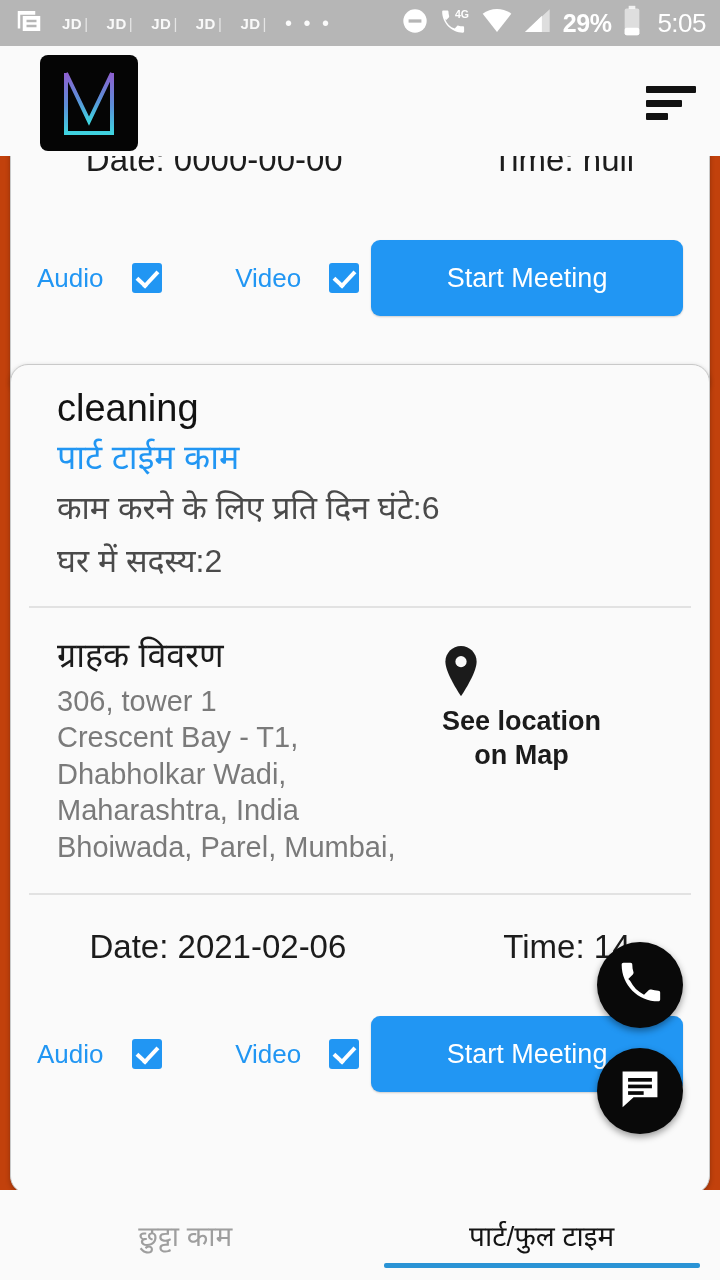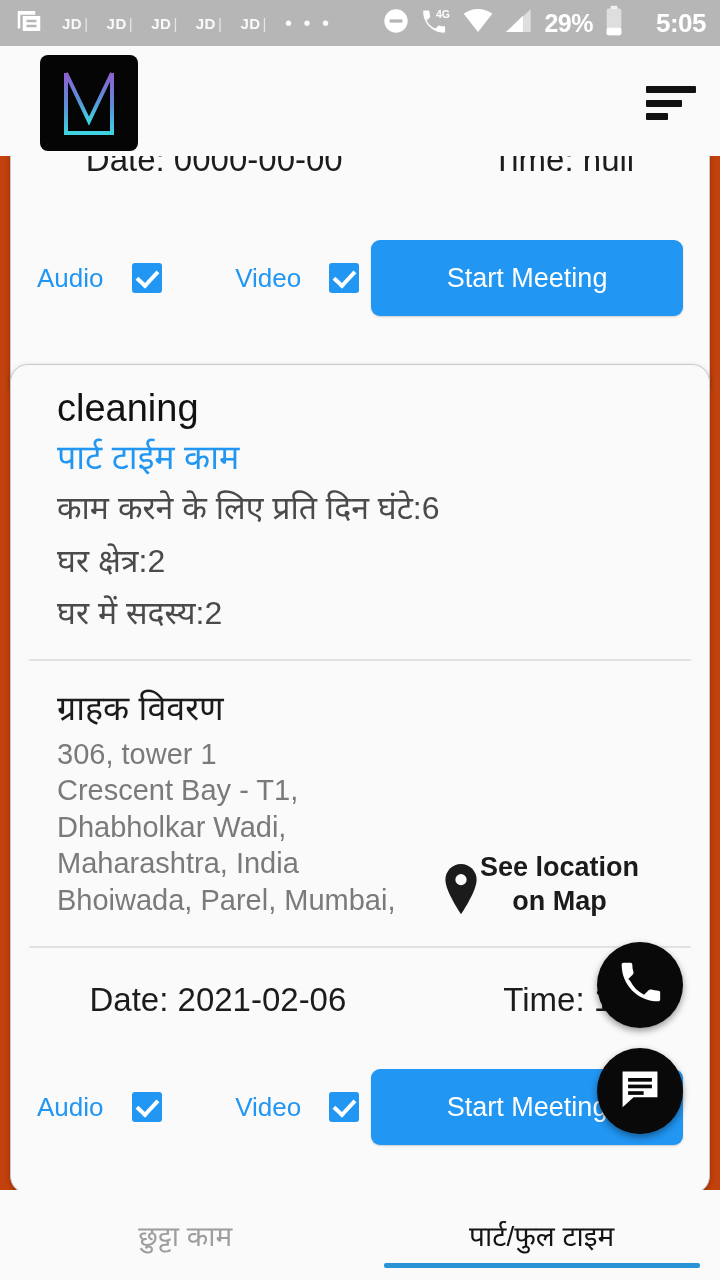--- a/index.html
+++ b/index.html
@@ -16,21 +16,21 @@
     position:absolute; top:0; left:0; width:720px; height:46px;
     background:#b6b6b6; display:flex; align-items:center; padding:0 14px;
     color:#ffffff;
   }
   .sb-left{ display:flex; align-items:center; gap:18px; flex:1; }
   .sb-right{ display:flex; align-items:center; gap:10px; }
   .jd-badge{ font-size:15px; font-weight:bold; letter-spacing:.5px; opacity:.92; }
   .jd-badge:after{ content:"|"; margin-left:2px; font-weight:normal; opacity:.7; }
   .dots{ letter-spacing:3px; font-size:20px; line-height:10px; opacity:.95; }
   .battery-pct{ font-size:25px; font-weight:bold; letter-spacing:-.5px; }
-  .clock{ font-size:26px; font-weight:bold; letter-spacing:-.5px; margin-left:21px; }
+  .clock{ font-size:26px; font-weight:normal; letter-spacing:-.5px; margin-left:4px; }
 
   
   .appbar{
     position:absolute; top:46px; left:0; width:720px; height:110px;
     background:#fafafa; z-index:30;
   }
   .logo{
     position:absolute; left:40px; top:9px; width:98px; height:96px;
     background:#050505; border-radius:8px; overflow:hidden;
   }
@@ -91,22 +91,22 @@
   .job-title{ font-size:38px; color:#121212; padding:22px 0 0 46px; line-height:1.15; }
   .job-type{ font-size:34px; color:#2196f3; padding:4px 0 0 46px; line-height:1.3; }
   .job-line{ font-size:32px; color:#4a4a4a; padding:6px 0 0 46px; line-height:1.46; }
   .divider{ height:2px; background:#e2e2e2; margin:22px 18px 0 18px; }
 
   .cust-wrap{ display:flex; padding:26px 17px 0 0; }
   .cust-left{ padding-left:46px; flex:1; }
   .cust-head{ font-size:34px; color:#1b1b1b; line-height:1.25; }
   .cust-addr{ font-size:29px; color:#7a7a7a; line-height:1.26; padding-top:6px; }
   .cust-right{
-    width:250px; display:flex; 
-    align-items:flex-end; padding-top:12px;
+    width:250px; display:flex; flex-direction:column;
+    align-items:flex-start; padding-top:12px;
   }
   .map-label{
     font-size:27px; font-weight:bold; color:#1b1b1b; text-align:center;
     line-height:1.26; margin-top:4px;
   }
 
   
   .fab{
     position:absolute; width:86px; height:86px; border-radius:50%;
     background:#090909; display:flex; align-items:center; justify-content:center;
@@ -200,21 +200,20 @@
         <span class="chk-label">Video</span>
         <span class="checkbox"></span>
         <button class="start-btn">Start Meeting</button>
       </div>
     </div>
 
     <div class="card card-main">
       <div class="job-title">cleaning</div>
       <div class="job-type">पार्ट टाईम काम</div>
       <div class="job-line">काम करने के लिए प्रति दिन घंटे:6</div>
-      <div class="job-line">घर क्षेत्र:2</div>
       <div class="job-line">घर में सदस्य:2</div>
 
       <div class="divider"></div>
 
       <div class="cust-wrap">
         <div class="cust-left">
           <div class="cust-head">ग्राहक विवरण</div>
           <div class="cust-addr">
             <div>306, tower 1</div>
             <div>Crescent Bay - T1,</div>

